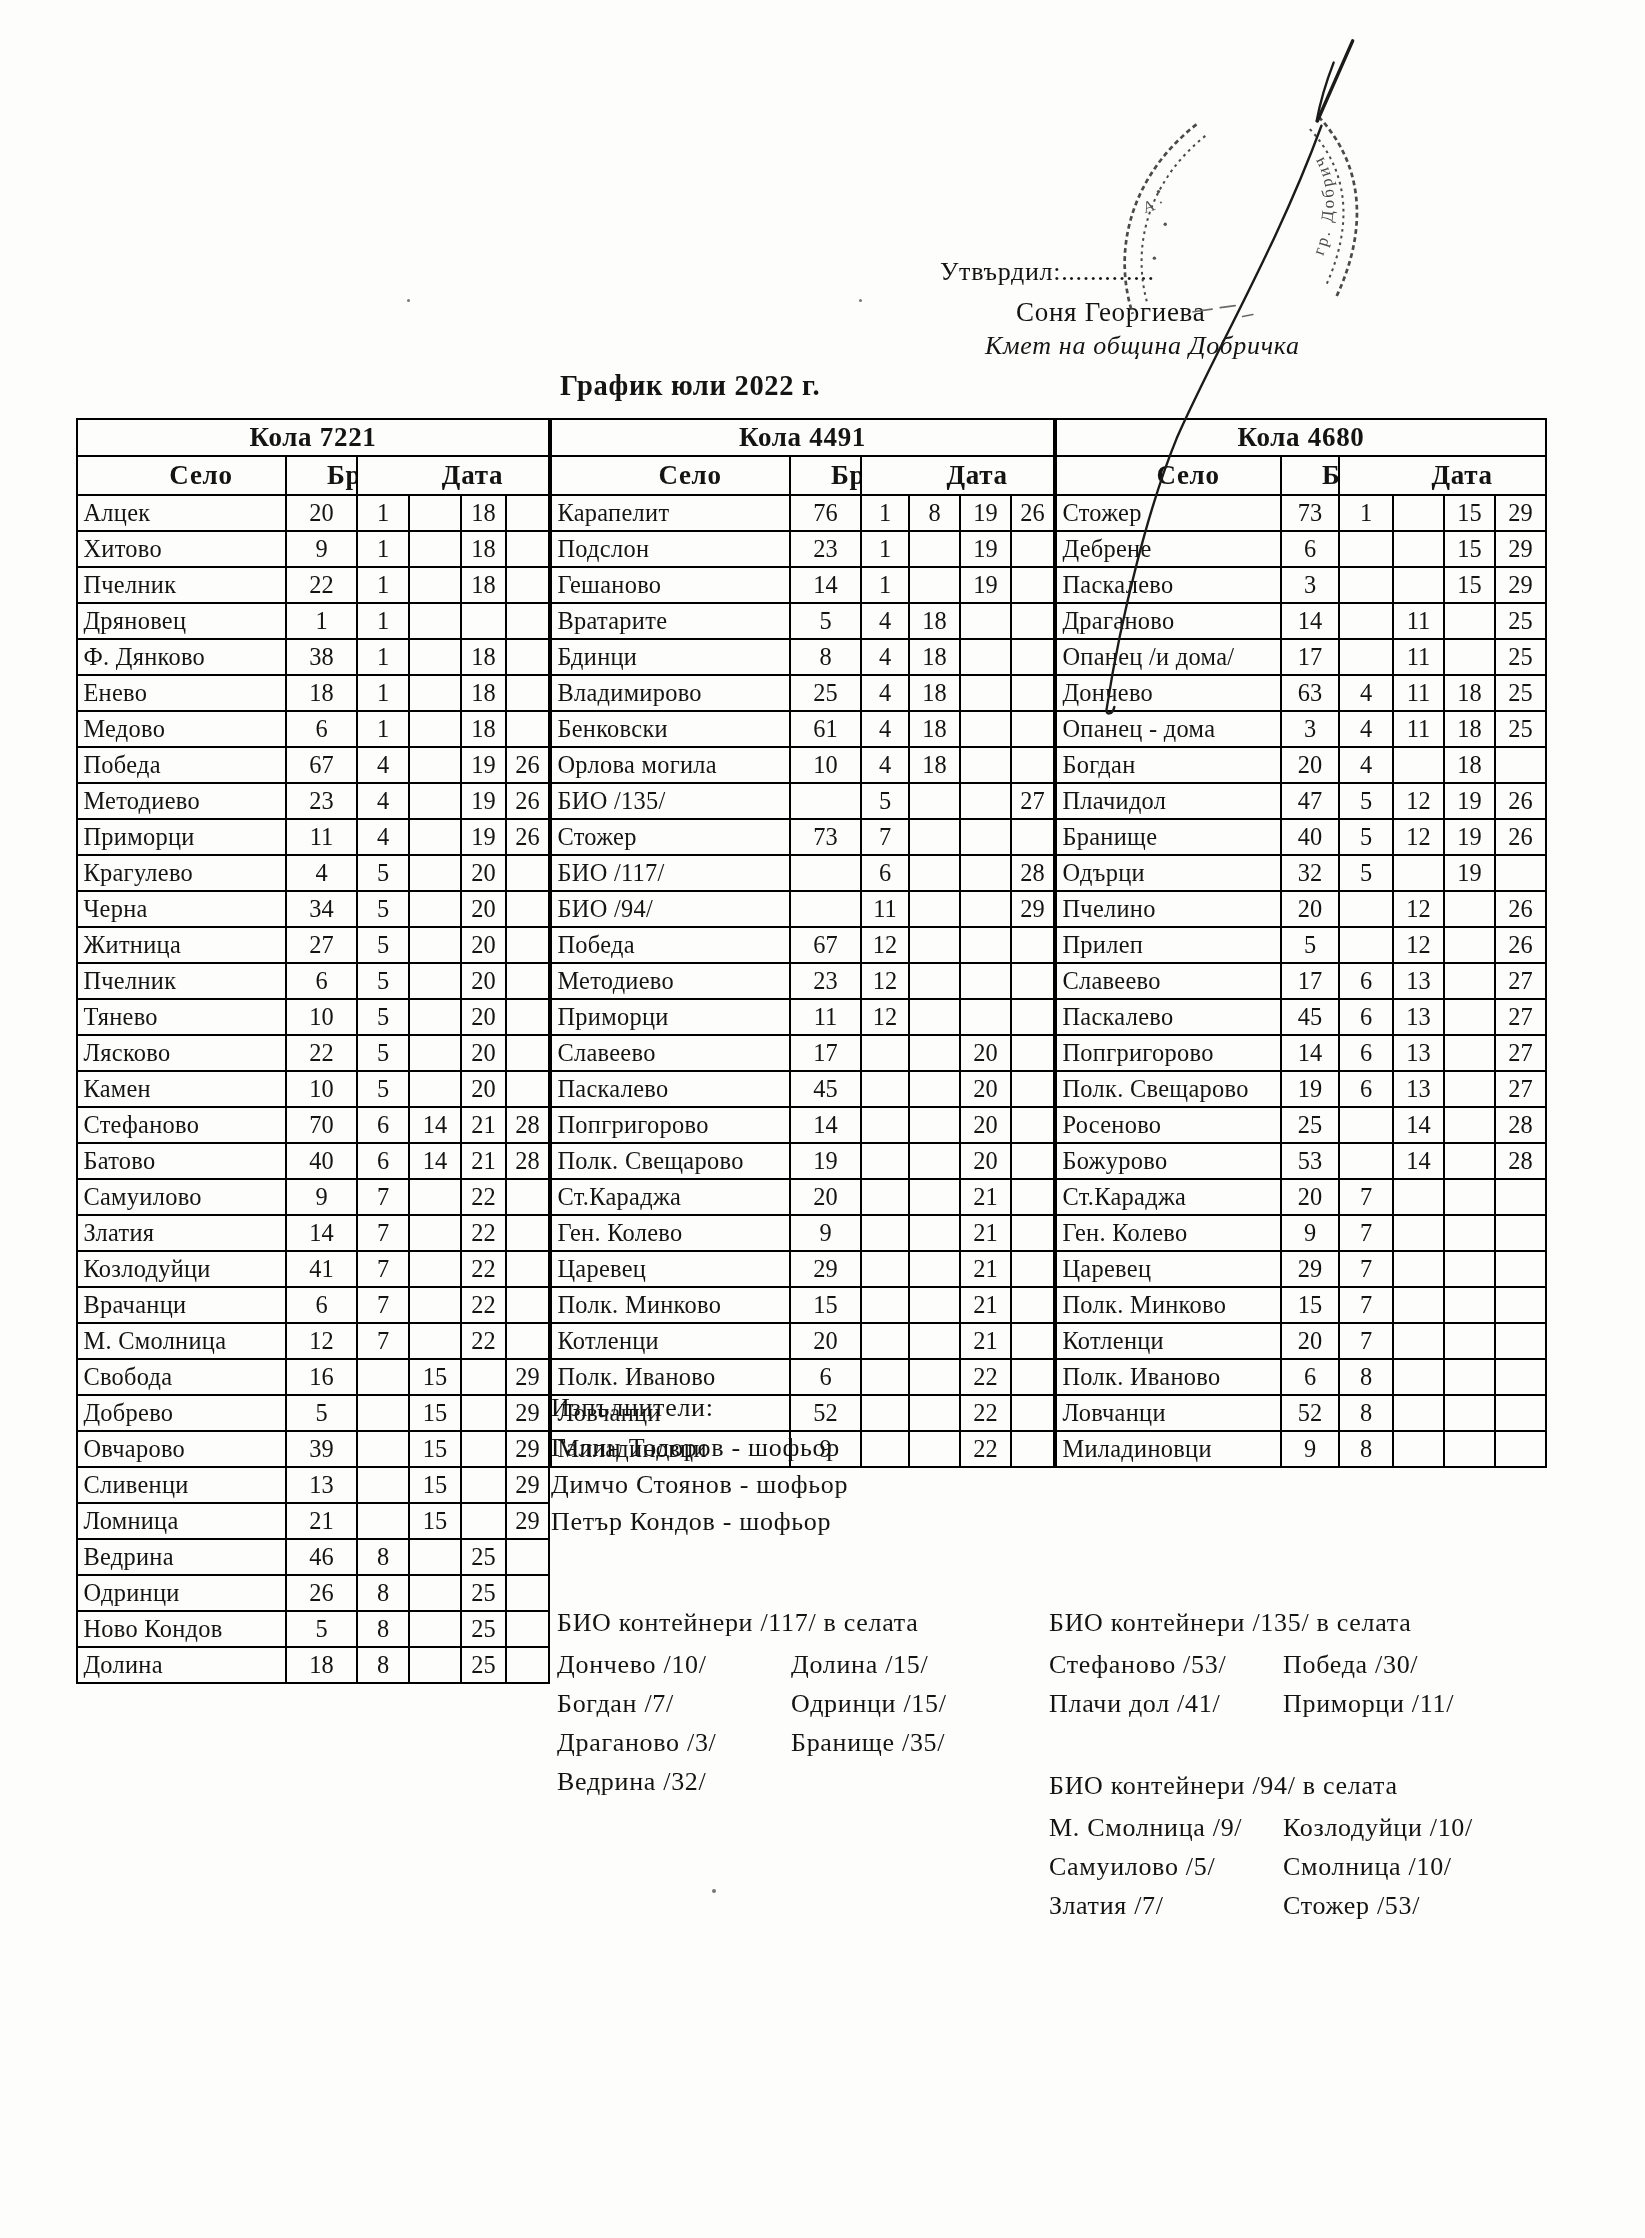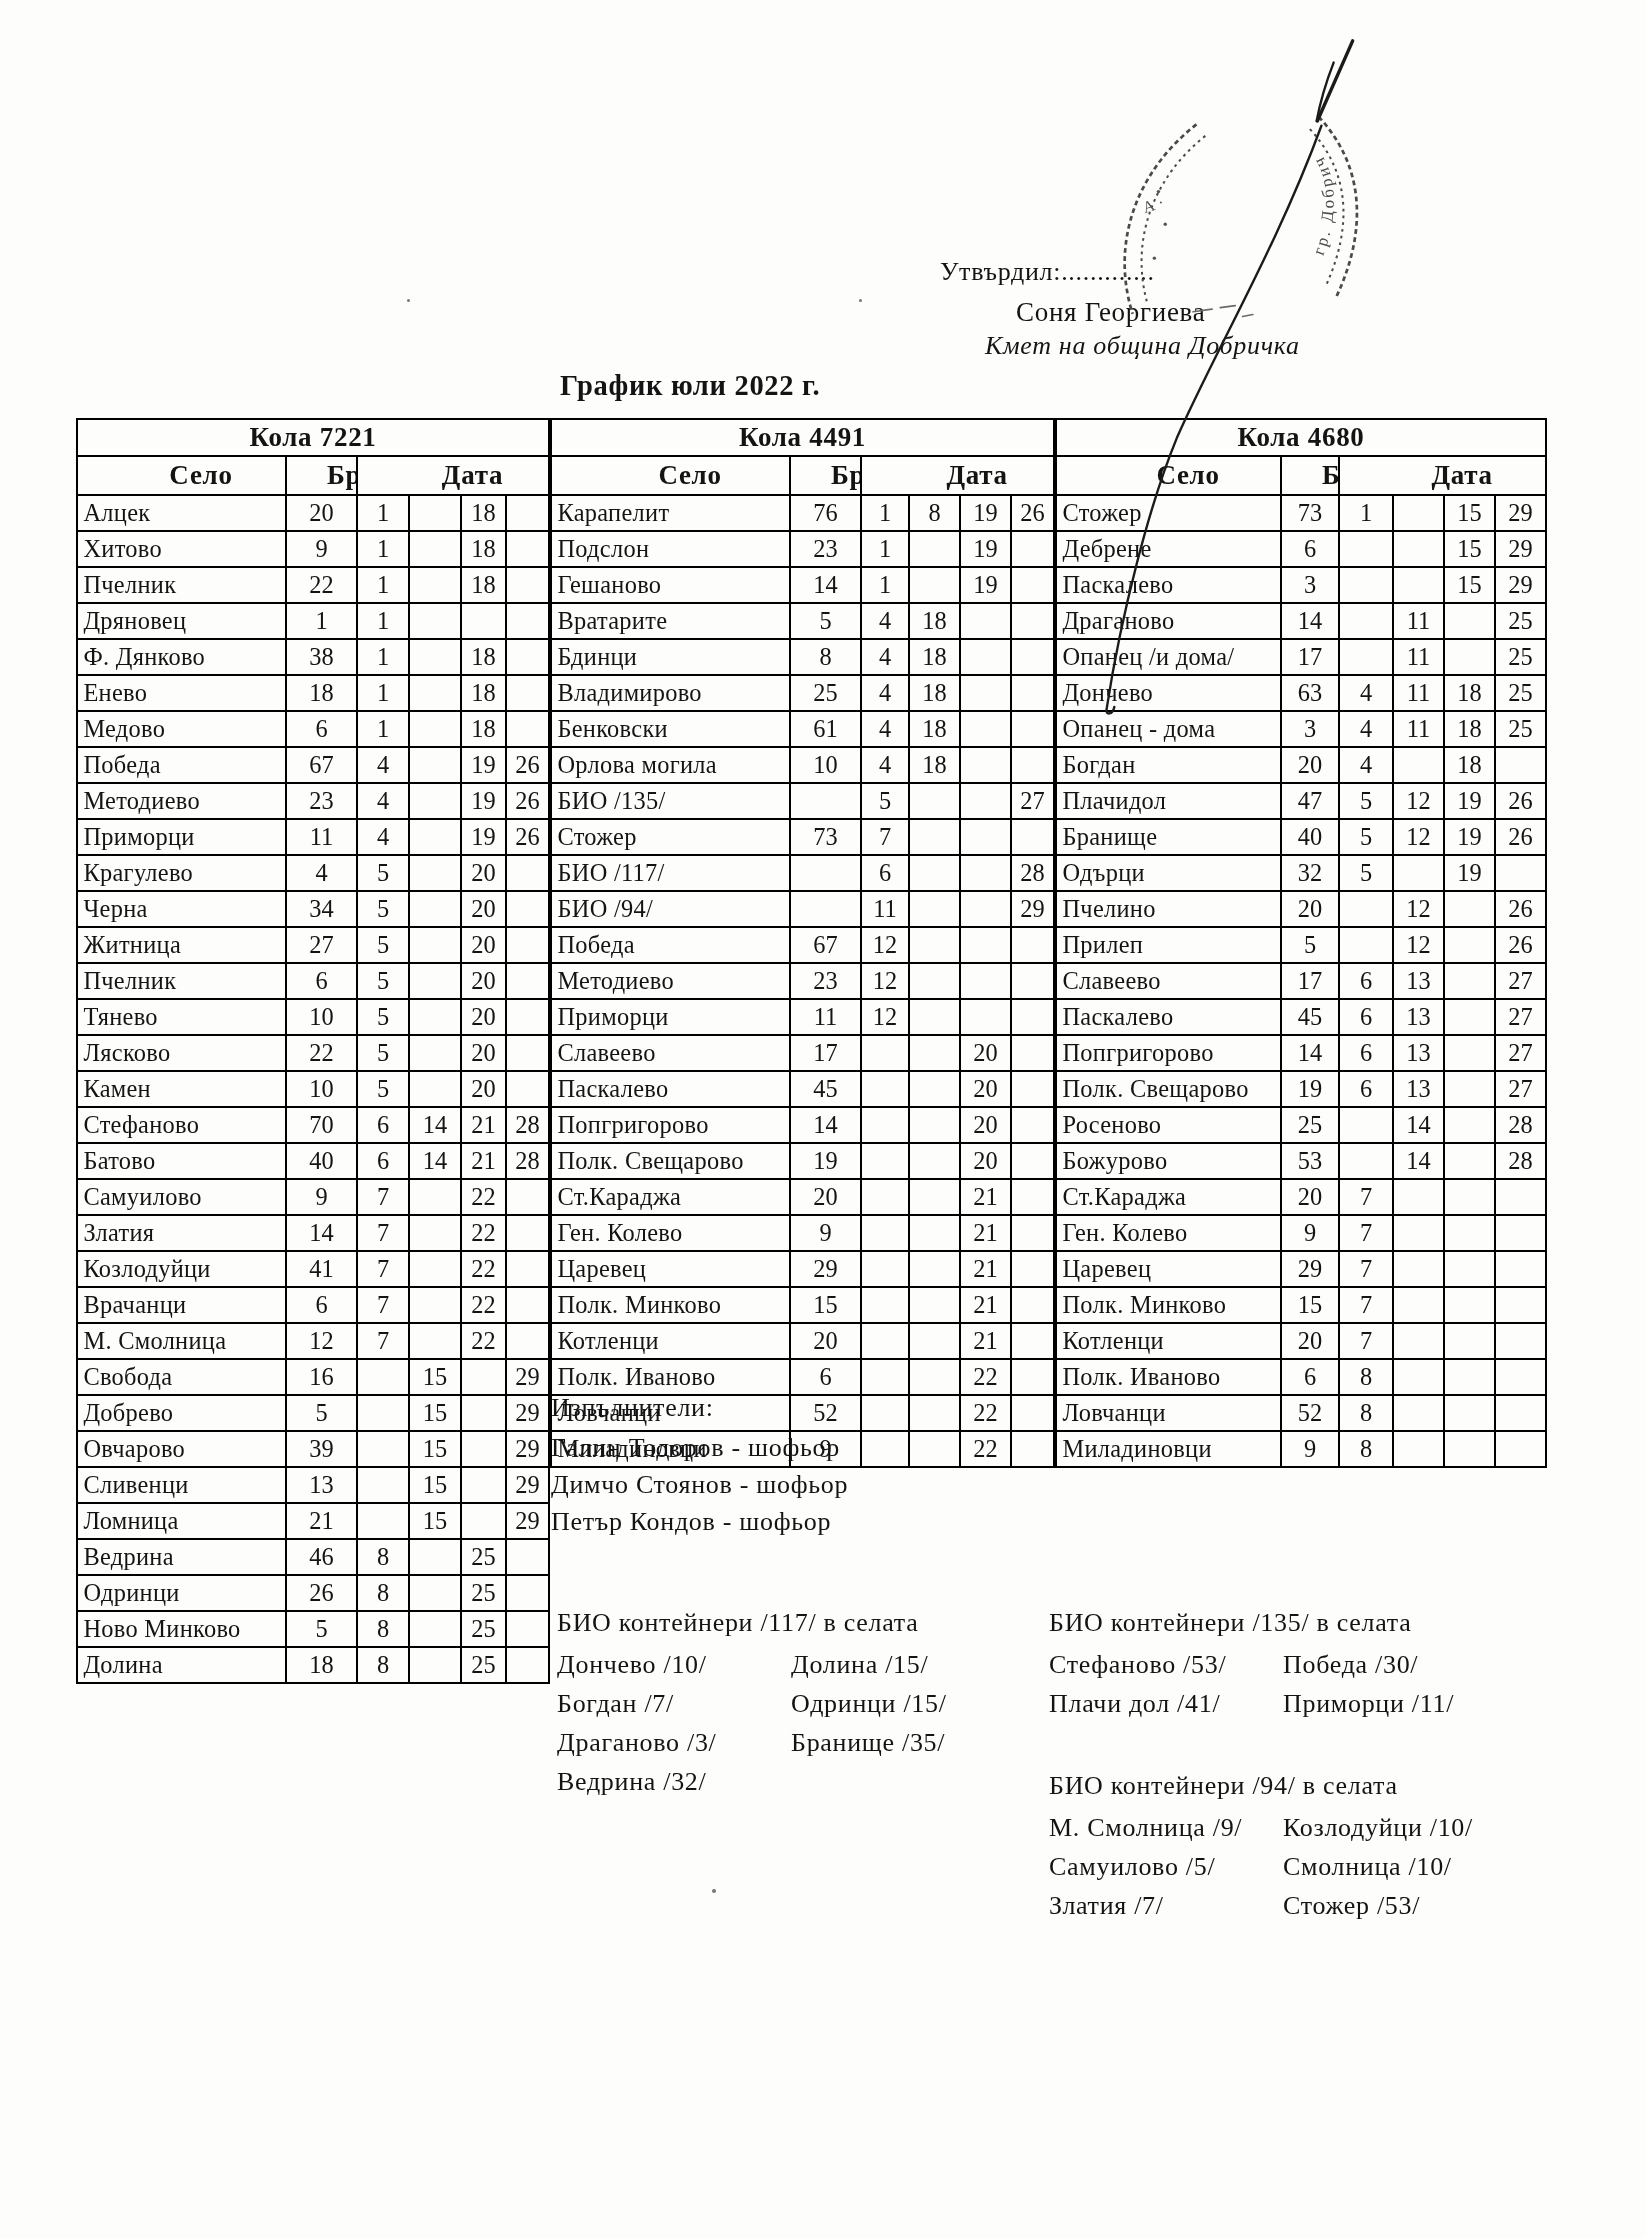--- a/index.html
+++ b/index.html
@@ -317,21 +317,21 @@
           </tr>
           <tr>
             <td class="c-village">Одринци</td>
             <td class="c-count">26</td>
             <td class="c-date">8</td>
             <td class="c-date"></td>
             <td class="c-date">25</td>
             <td class="c-date"></td>
           </tr>
           <tr>
-            <td class="c-village">Ново Минково</td>
+            <td class="c-village">Ново Кондов</td>
             <td class="c-count">5</td>
             <td class="c-date">8</td>
             <td class="c-date"></td>
             <td class="c-date">25</td>
             <td class="c-date"></td>
           </tr>
           <tr>
             <td class="c-village">Долина</td>
             <td class="c-count">18</td>
             <td class="c-date">8</td>

